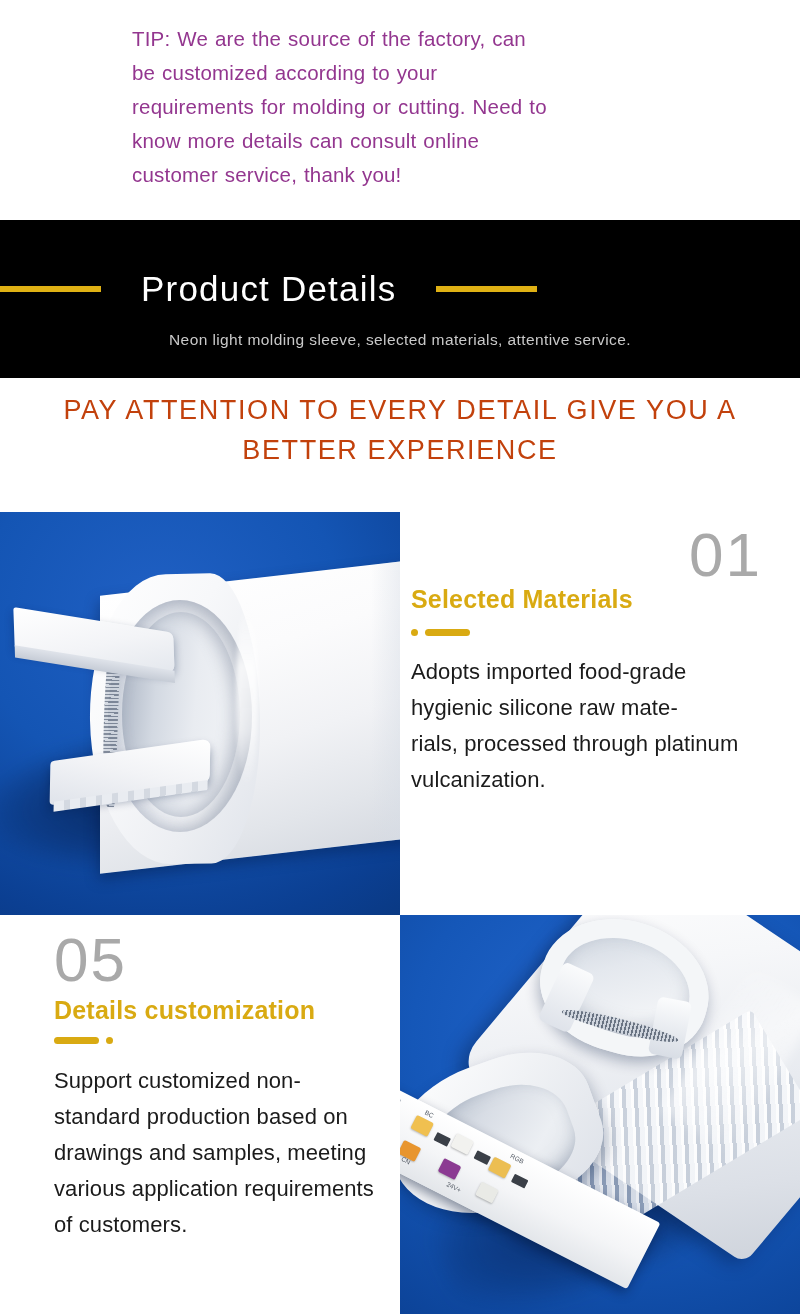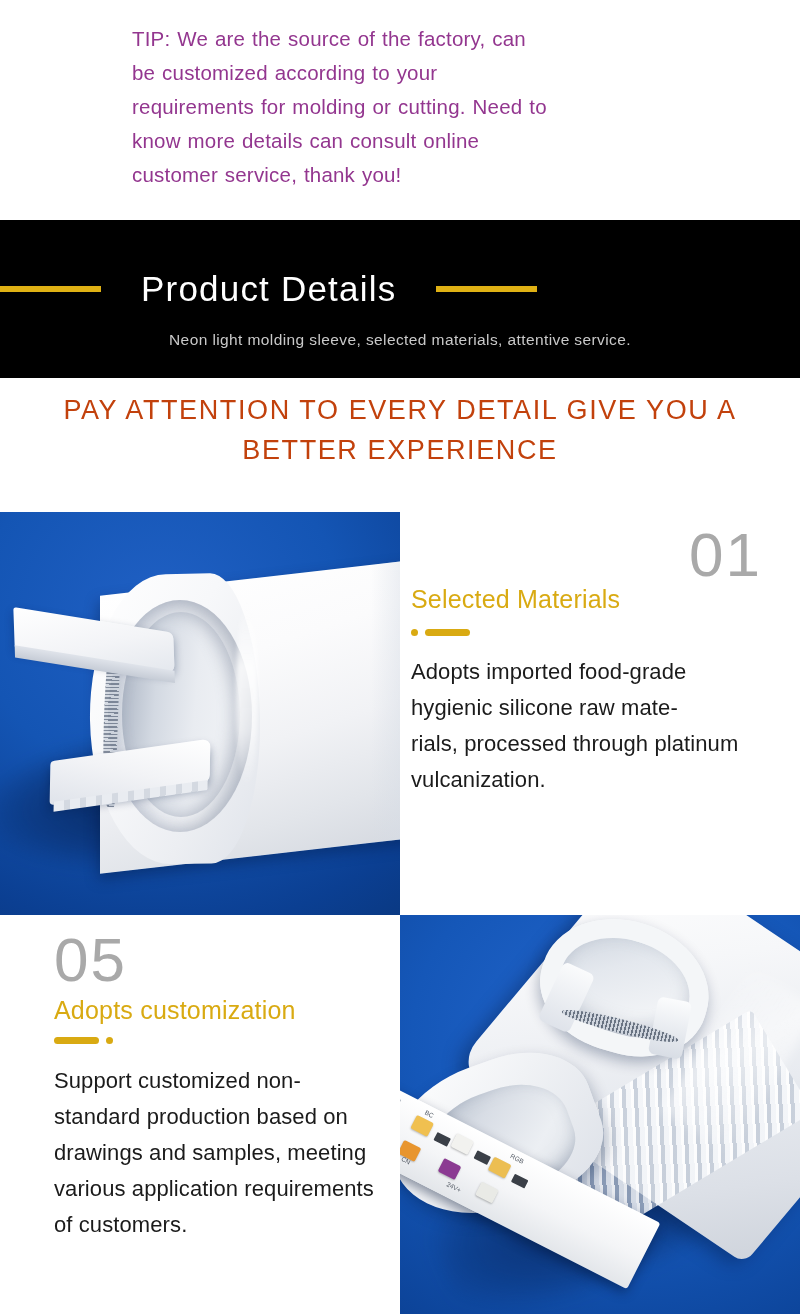--- a/index.html
+++ b/index.html
@@ -96,21 +96,21 @@
     color:#d9aa12;
     font-size:25px;
     font-weight:400;
     line-height:30px;
     letter-spacing:.2px;
     white-space:nowrap;
   }
   .row-01 .feat-title{ left:411px; top:72px; }
   .row-02 .feat-title{ left:54px; top:80px; }
   .row-01 .feat-title, .row-02 .feat-title{ left:auto; }
-  .copy .feat-title{ left:54px; }
+  .copy .feat-title{ left:54px;font-weight:bold; }
   .row-01 .copy .feat-title{ left:11px; top:72px; }
   .row-02 .copy .feat-title{ left:54px; top:80px; }
 
   .divider{
     position:absolute;
     display:flex; align-items:center; gap:7px;
   }
   .row-01 .divider{ left:11px; top:117px; }
   .row-02 .divider{ left:54px; top:122px; }
   .dot{ width:7px; height:7px; border-radius:50%; background:#d9aa12; flex:none; }
@@ -332,21 +332,21 @@
       <div class="feat-body">Adopts imported food-grade hygienic silicone raw mate-
 rials, processed through platinum vulcanization.</div>
     </div>
 
   </div>
 
   <div class="row row-02">
 
     <div class="copy">
       <div class="num">05</div>
-      <div class="feat-title">Adopts customization</div>
+      <div class="feat-title">Details customization</div>
       <div class="divider">
         <span class="dash"></span>
         <span class="dot"></span>
       </div>
       <div class="feat-body">Support customized non-standard production based on drawings and samples, meeting various application requirements of customers.</div>
     </div>
 
     <div class="photo photo2">
       <div class="p2-shadow"></div>
       <div class="p2-body"></div>

